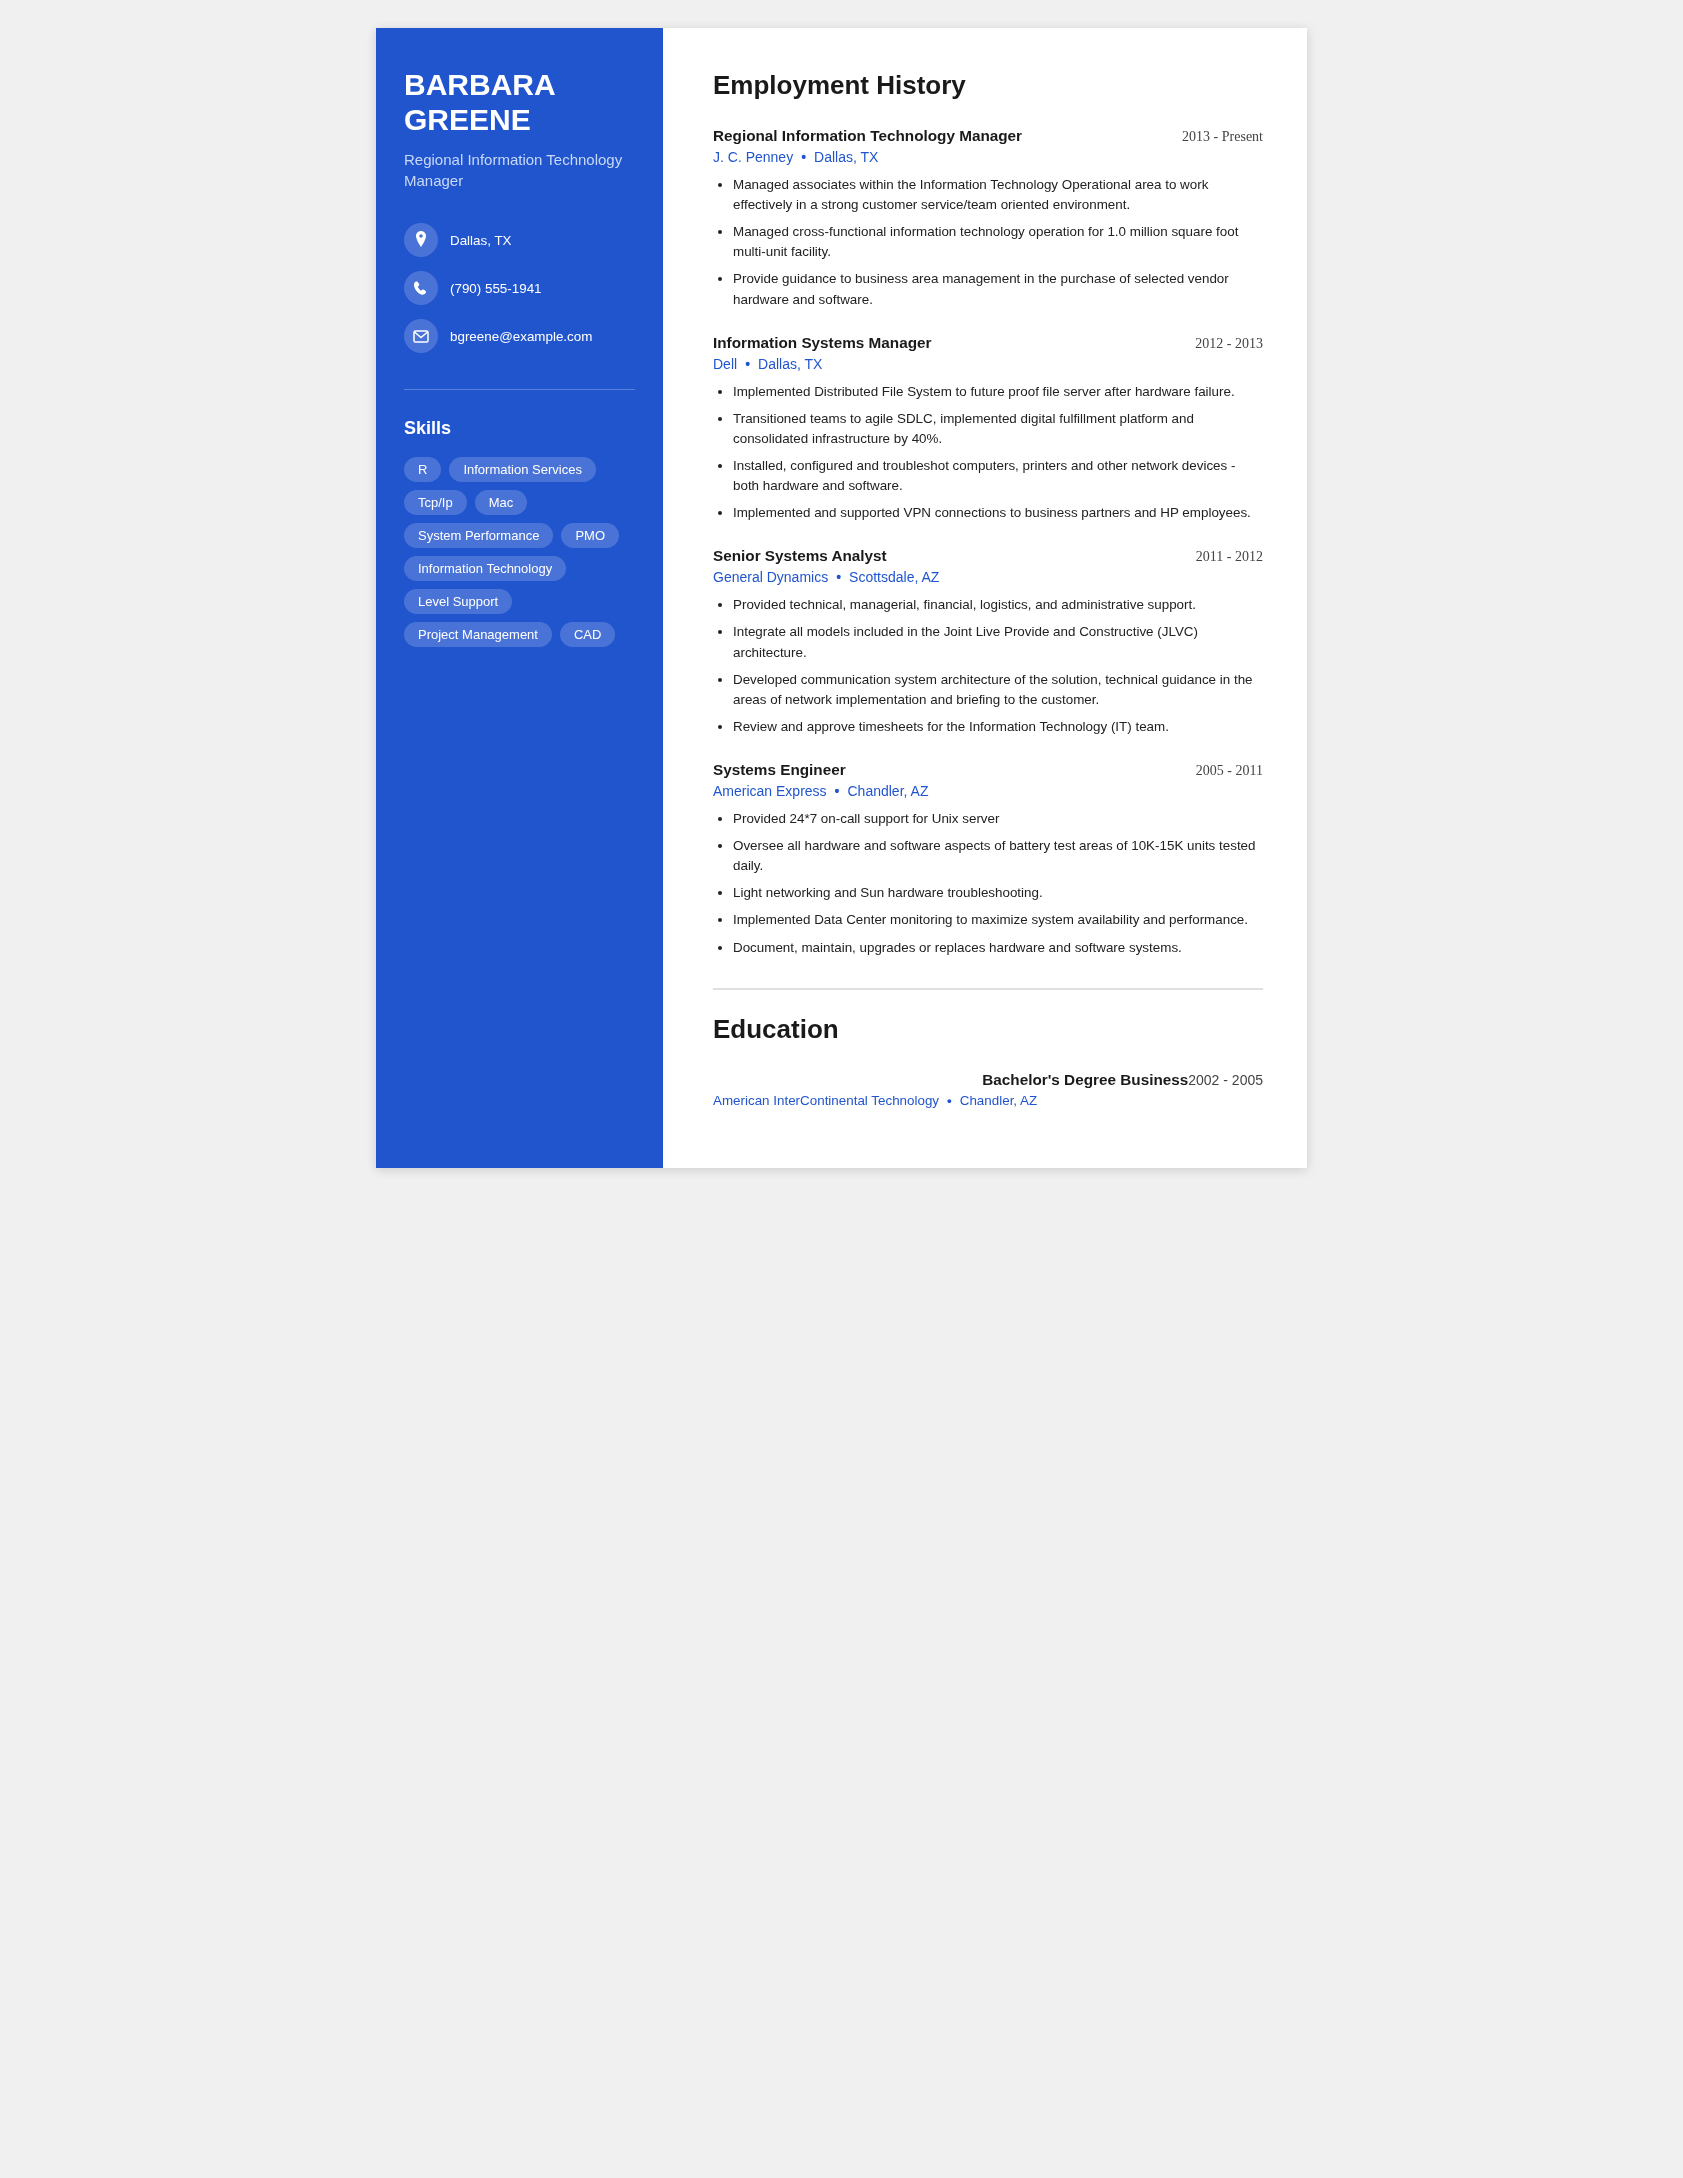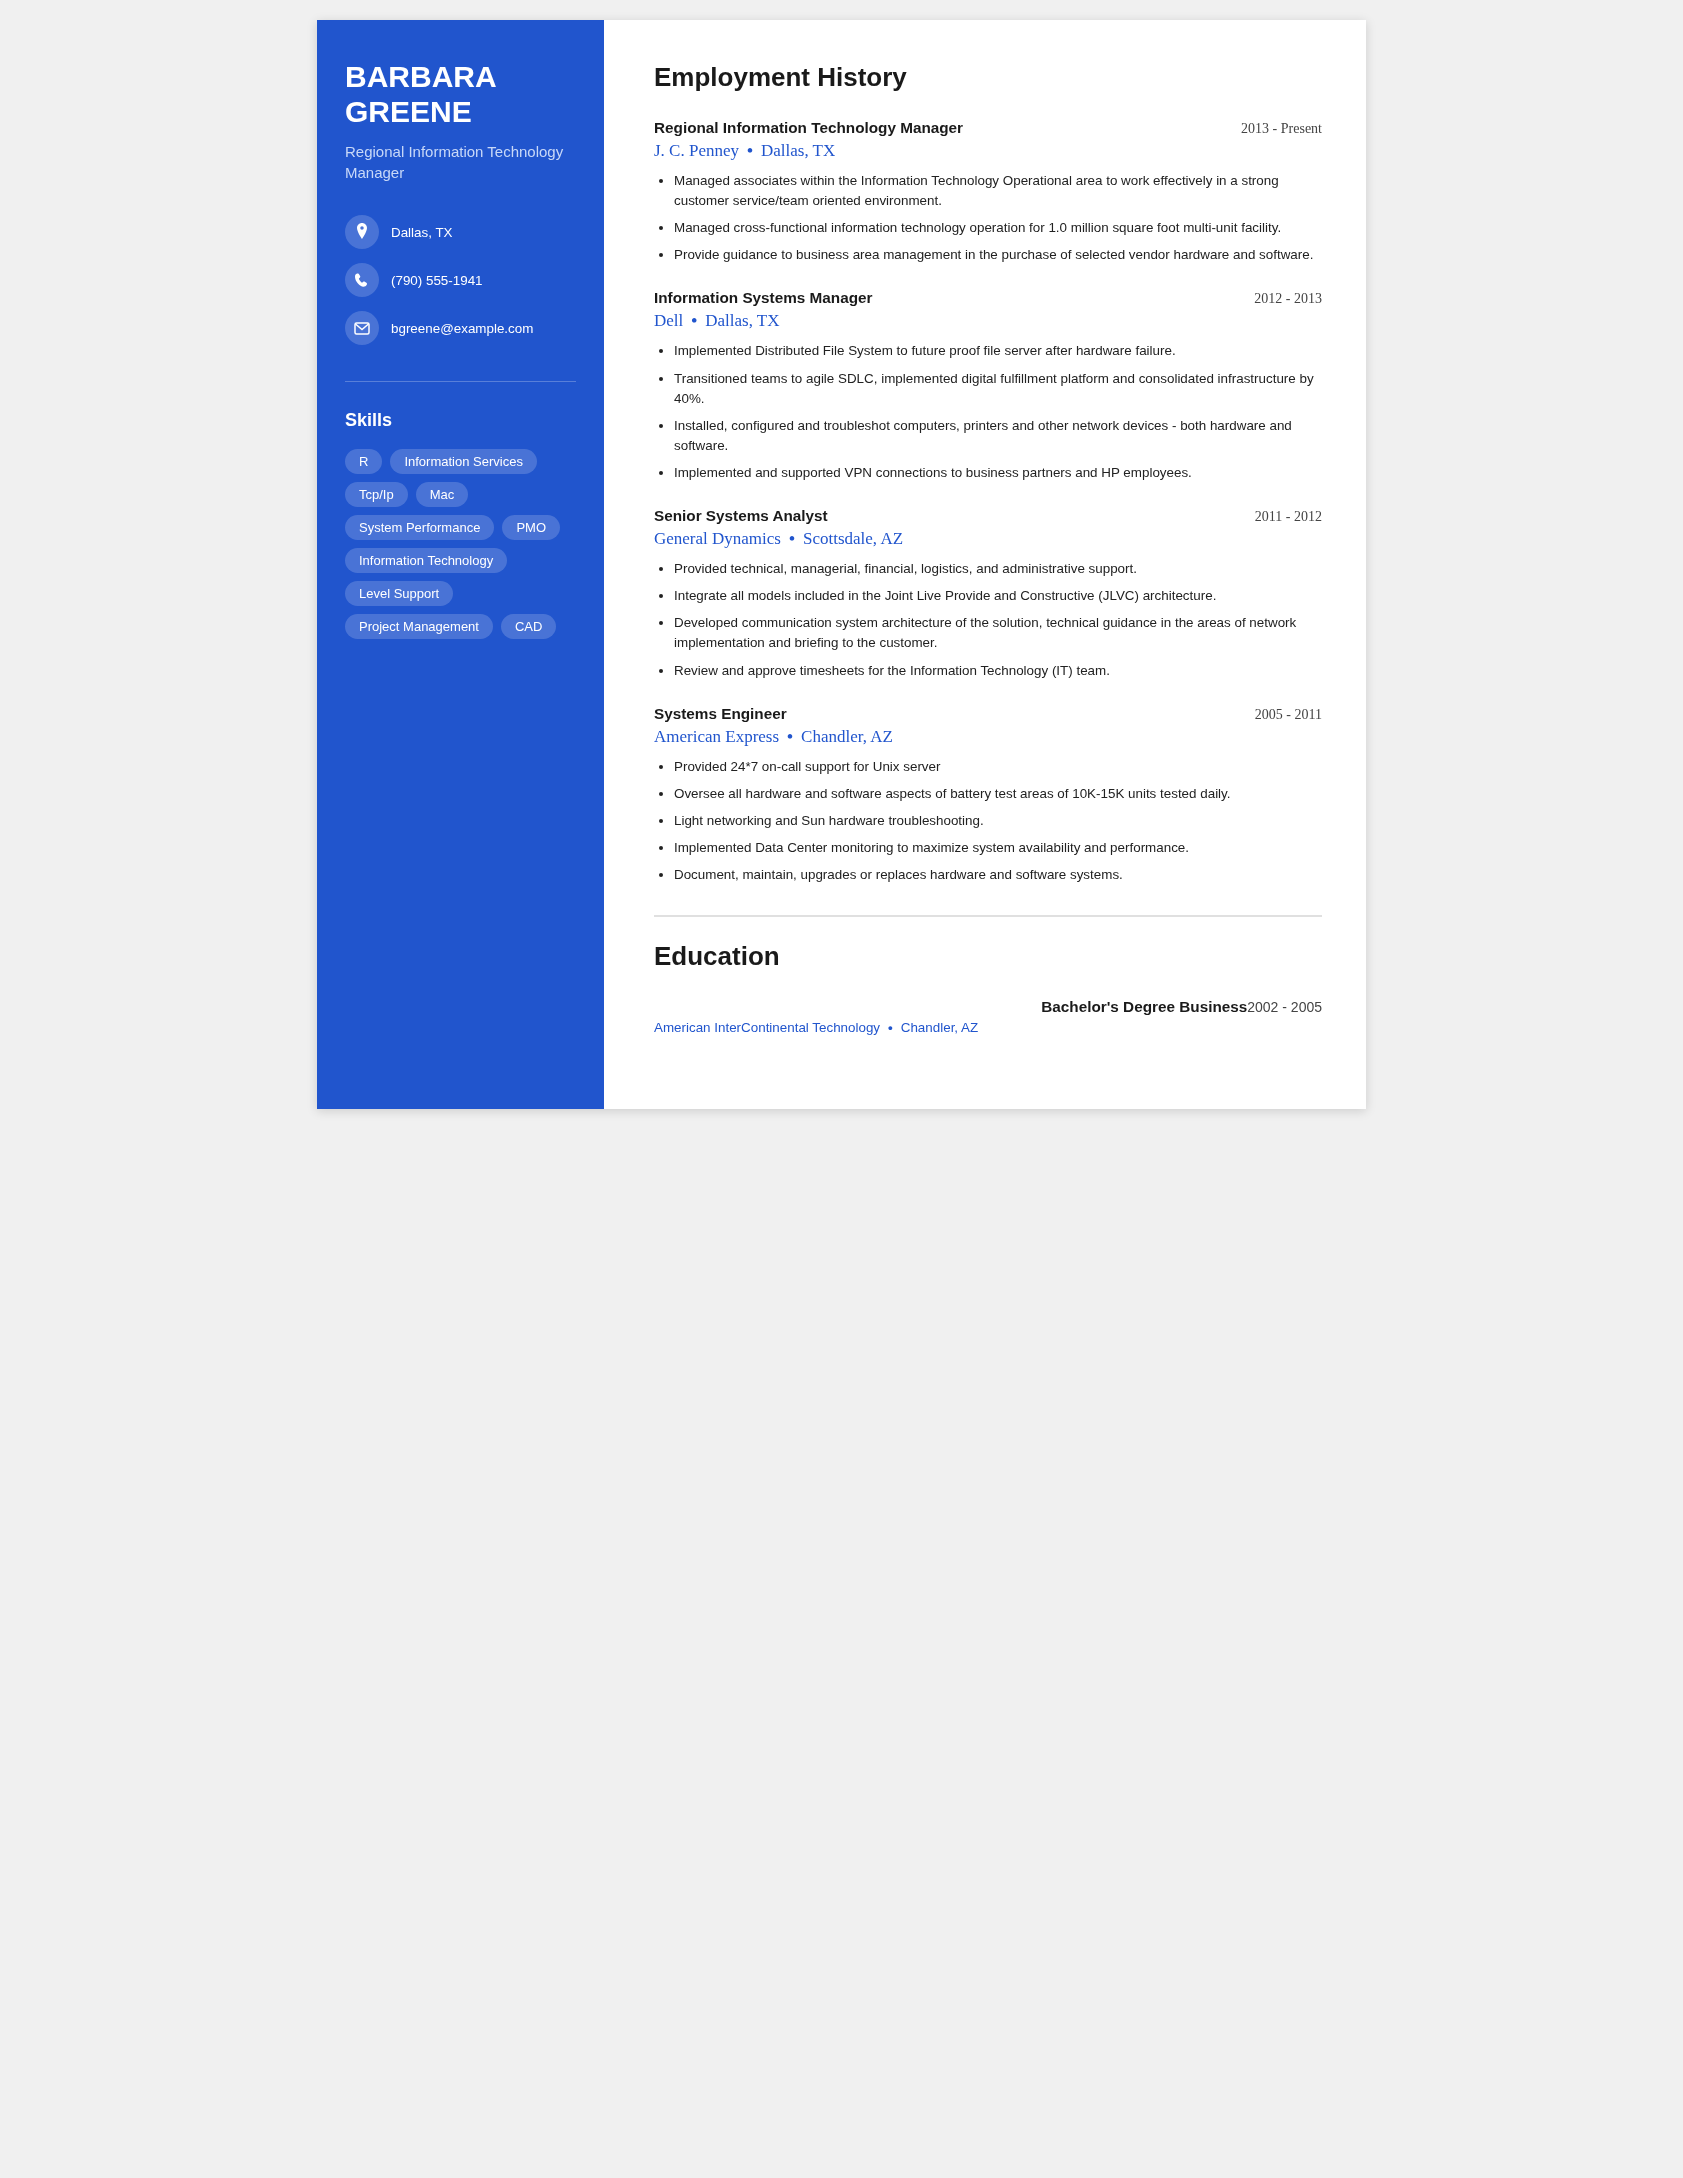--- a/index.html
+++ b/index.html
@@ -7,24 +7,25 @@
       font-family: Arial, sans-serif;
       background: #f0f0f0;
       display: flex;
       justify-content: center;
       align-items: flex-start;
       min-height: 100vh;
       padding: 20px;
     }
     .resume {
       display: flex;
-      width: 1049px;
+      width: 931px;
       min-height: 1089px;
       background: white;
       box-shadow: 0 2px 10px rgba(0,0,0,0.15);
+      margin-top: 8px;
     }
     
     .sidebar {
       width: 287px;
       min-width: 287px;
       background: #2155CD;
       color: white;
       padding: 40px 28px 40px 28px;
     }
     .sidebar-name {
@@ -118,27 +119,26 @@
       color: #1a1a1a;
     }
     .job-dates {
       font-size: 14px;
       color: #444;
       white-space: nowrap;
       margin-left: 16px;
       font-family: Liberation Serif, serif;
     }
     .job-company {
-      font-size: 17px;
+      font-size: 14px;
       color: #2155CD;
       margin-bottom: 10px;
       display: flex;
       align-items: center;
       gap: 8px;
-      font-family: Liberation Serif, serif;
     }
     .job-company .dot {
       color: #2155CD;
       font-weight: 700;
     }
     .bullet-list {
       list-style: disc;
       padding-left: 20px;
       margin-bottom: 4px;
     }

